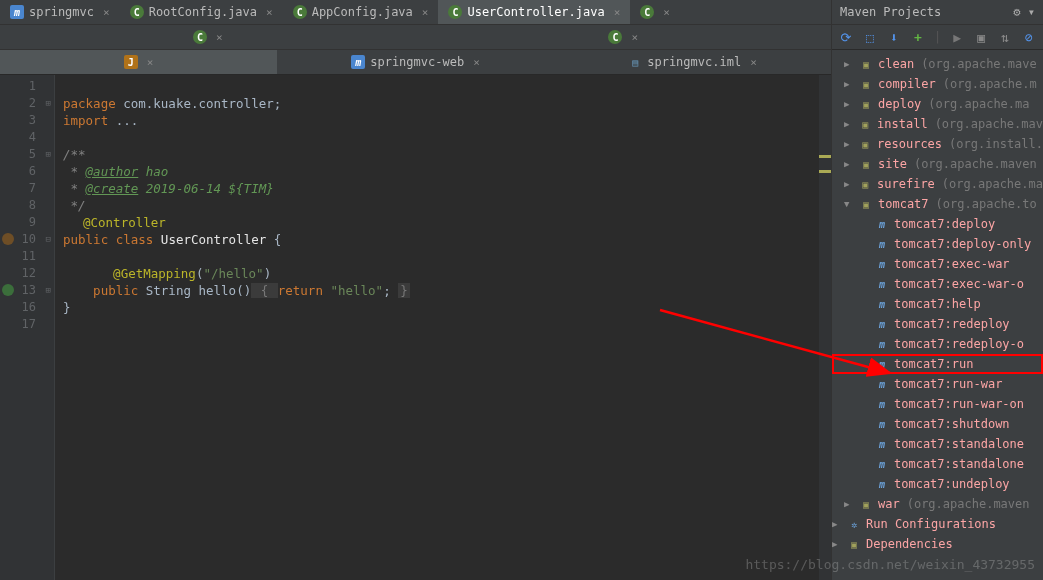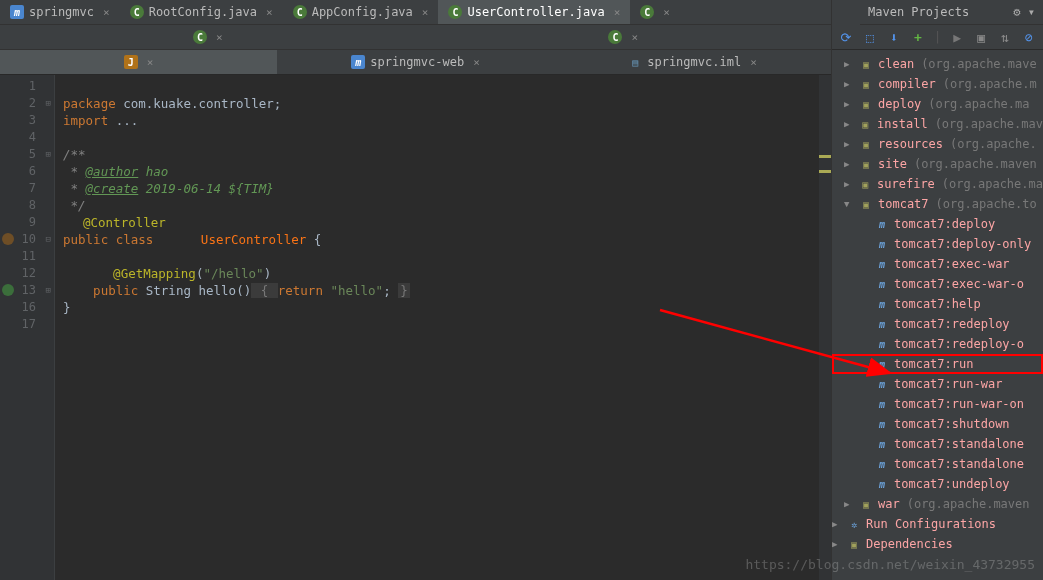--- a/index.html
+++ b/index.html
@@ -22,27 +22,27 @@
 .gutter .ln { padding-right:18px; position:relative; }
 .gutter .fold { position:absolute; right:3px; color:#606366; font-size:9px; }
 .gutter .ic { position:absolute; left:2px; width:12px; height:12px; border-radius:50%; top:2px; }
 .code { flex:1; padding:3px 0 0 8px; font-family:Consolas,monospace; font-size:12.5px; line-height:17px; white-space:pre; }
 .kw { color:#cc7832; }
 .str { color:#6a8759; }
 .cmt { color:#808080; font-style:italic; }
 .ann { color:#bbb529;margin-left:20px; }
 .tag { color:#629755; font-style:italic; }
 .tagname { color:#629755; font-style:italic; text-decoration:underline; }
-.cls { color:#f97316;margin-left:40px; }
+.cls { color:#e5e5e5; }
 .pun { color:#a9b7c6; }
 .hint { background:#3b3b3b; color:#787878; padding:0 2px; }
 .vbar { position:absolute; right:0; top:0; bottom:0; width:12px; background:#313335; }
 .vmark { position:absolute; right:0; width:12px; height:3px; }
 .sidebar { width:212px; background:#3c3f41; border-left:1px solid #323232; display:flex; flex-direction:column; overflow:hidden; }
-.sb-title { height:25px; padding:4px 8px; color:#bbb; display:flex; justify-content:space-between; align-items:center; border-bottom:1px solid #323232;margin-left:28px; }
+.sb-title { height:25px; padding:4px 8px; color:#bbb; display:flex; justify-content:space-between; align-items:center; border-bottom:1px solid #323232; }
 .sb-tools { height:25px; padding:3px 6px; display:flex; align-items:center; gap:8px; border-bottom:1px solid #2a2a2a; }
 .tool-ic { width:16px; height:16px; display:flex; align-items:center; justify-content:center; font-size:13px; cursor:pointer; }
 .tree { flex:1; overflow:hidden; padding:4px 0; font-size:12px; }
 .tree-item { display:flex; align-items:center; height:20px; padding-left:8px; gap:4px; white-space:nowrap; cursor:pointer; }
 .tree-item .arrow { width:10px; color:#888; font-size:9px; }
 .tree-item .icon { width:16px; height:14px; display:flex; align-items:center; justify-content:center; font-size:10px; }
 .tree-item .lbl { color:#fca5a5; }
 .tree-item .pkg { color:#787878; margin-left:3px; }
 .tree-item.highlight { border:2px solid #ff0000; padding-left:6px; }
 .ic-pkg { color:#a1a15c; }
@@ -188,21 +188,21 @@
         <div class="tree-item" style="padding-left: 12px;">
           <span class="arrow">▶</span>
           <span class="icon ic-pkg">▣</span>
           <span class="lbl">install</span>
           <span class="pkg">(org.apache.mav</span>
         </div>
         <div class="tree-item" style="padding-left: 12px;">
           <span class="arrow">▶</span>
           <span class="icon ic-pkg">▣</span>
           <span class="lbl">resources</span>
-          <span class="pkg">(org.apache.</span>
+          <span class="pkg">(org.install.</span>
         </div>
         <div class="tree-item" style="padding-left: 12px;">
           <span class="arrow">▶</span>
           <span class="icon ic-pkg">▣</span>
           <span class="lbl">site</span>
           <span class="pkg">(org.apache.maven</span>
         </div>
         <div class="tree-item" style="padding-left: 12px;">
           <span class="arrow">▶</span>
           <span class="icon ic-pkg">▣</span>

